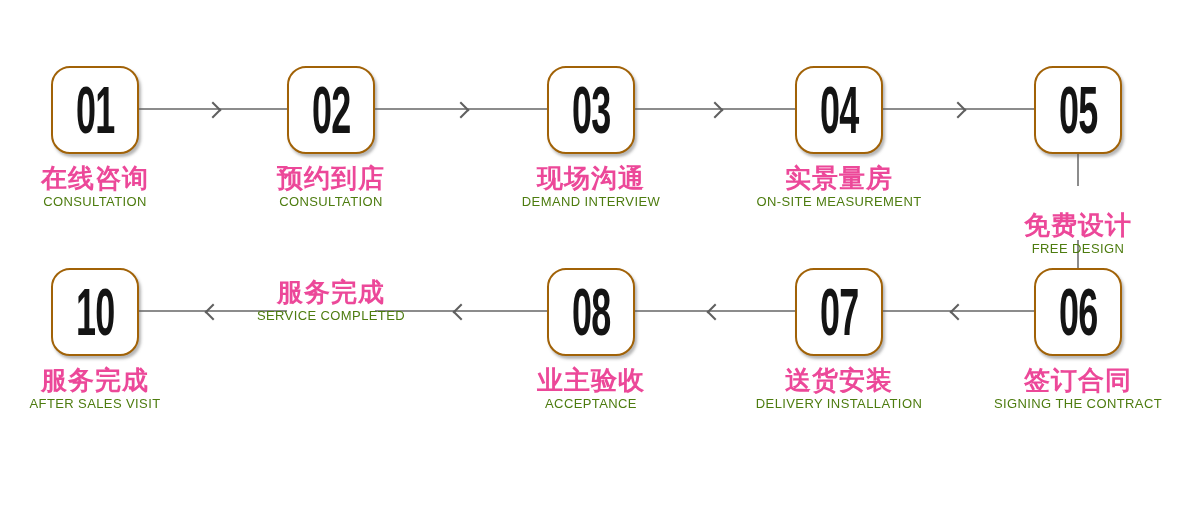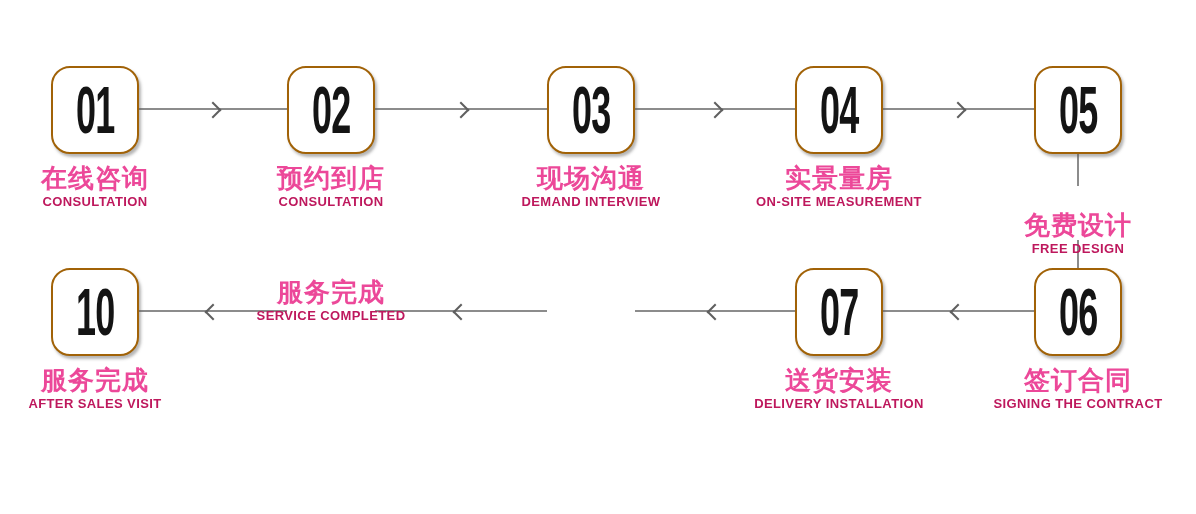--- a/index.html
+++ b/index.html
@@ -51,22 +51,22 @@
     font-weight: bold;
     color: #ec4899;
     letter-spacing: 1px;
     line-height: 25px;
     white-space: nowrap;
   }
   .step--dropped .zh { margin-top: 59px; }
   .en {
     margin-top: 3px;
     font-size: 13px;
-    font-weight: bold;
-    color: #be185d;
+    font-weight: normal;
+    color: #4d7c0f;
     letter-spacing: 0.4px;
     line-height: 16px;
     white-space: nowrap;
   }
   .hline {
     position: absolute;
     height: 2px;
     background: #8c8c8c;
   }
   .vline {
@@ -159,20 +159,27 @@
   </div>
 
   <div class="step" style="left:729px; top:268px">
     <div class="box">
       <span class="num">07</span>
     </div>
     <div class="zh">送货安装</div>
     <div class="en">DELIVERY INSTALLATION</div>
   </div>
 
+  <div class="step" style="left:481px; top:268px">
+    <div class="box">
+      <span class="num">08</span>
+    </div>
+    <div class="zh">业主验收</div>
+    <div class="en">ACCEPTANCE</div>
+  </div>
 
   <div class="step" style="left:221px; top:268px">
     <div class="zh">服务完成</div>
     <div class="en">SERVICE COMPLETED</div>
   </div>
 
   <div class="step" style="left:-15px; top:268px">
     <div class="box">
       <span class="num">10</span>
     </div>

